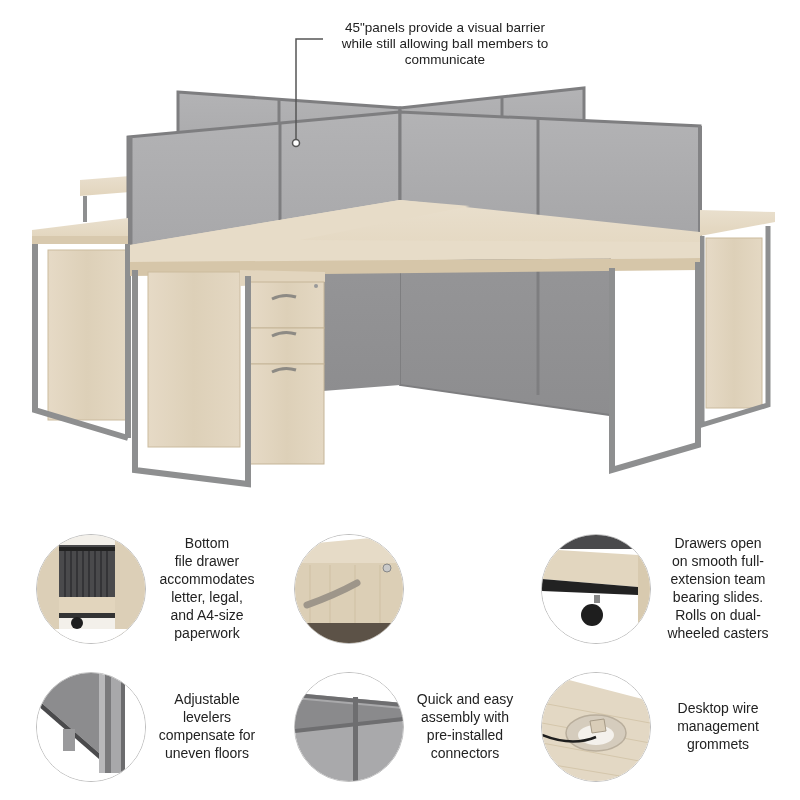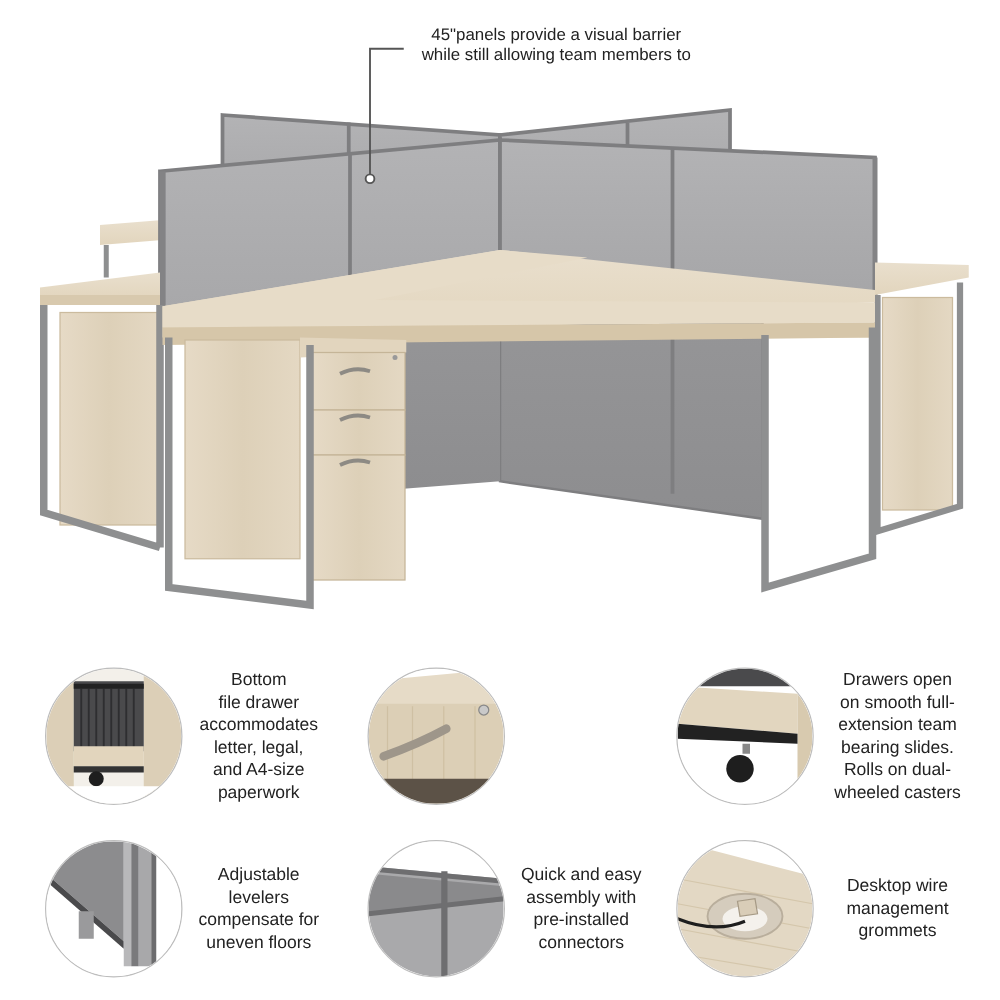--- a/index.html
+++ b/index.html
@@ -104,21 +104,22 @@
     <path d="M612,268 L612,470 L698,445 L698,262" fill="none" stroke="#8e8f90" stroke-width="6"></path>
 
     <g stroke="#555" stroke-width="1.5" fill="none">
       <polyline points="323,39 296,39 296,140"></polyline>
       <circle cx="296" cy="143" r="3.5" fill="#fff"></circle>
     </g>
   </svg>
 
   <div class="callout-text">
     <div>45"panels provide a visual barrier</div>
-    <div>while still allowing team members to</div>
+    <div>while still allowing ball members to</div>
+    <div>communicate</div>
   </div>
 </div>
 
 <div class="feature" style="left:32px; top:532px;">
   <div class="circle">
     <svg width="108" height="108" viewBox="0 0 108 108">
       <rect width="108" height="108" fill="#f3f0ea"></rect>
       <rect x="0" y="0" width="22" height="108" fill="#dccfb7"></rect>
       <rect x="78" y="0" width="30" height="108" fill="#dccfb7"></rect>
       <rect x="22" y="10" width="56" height="56" fill="#4a4a4c"></rect>

